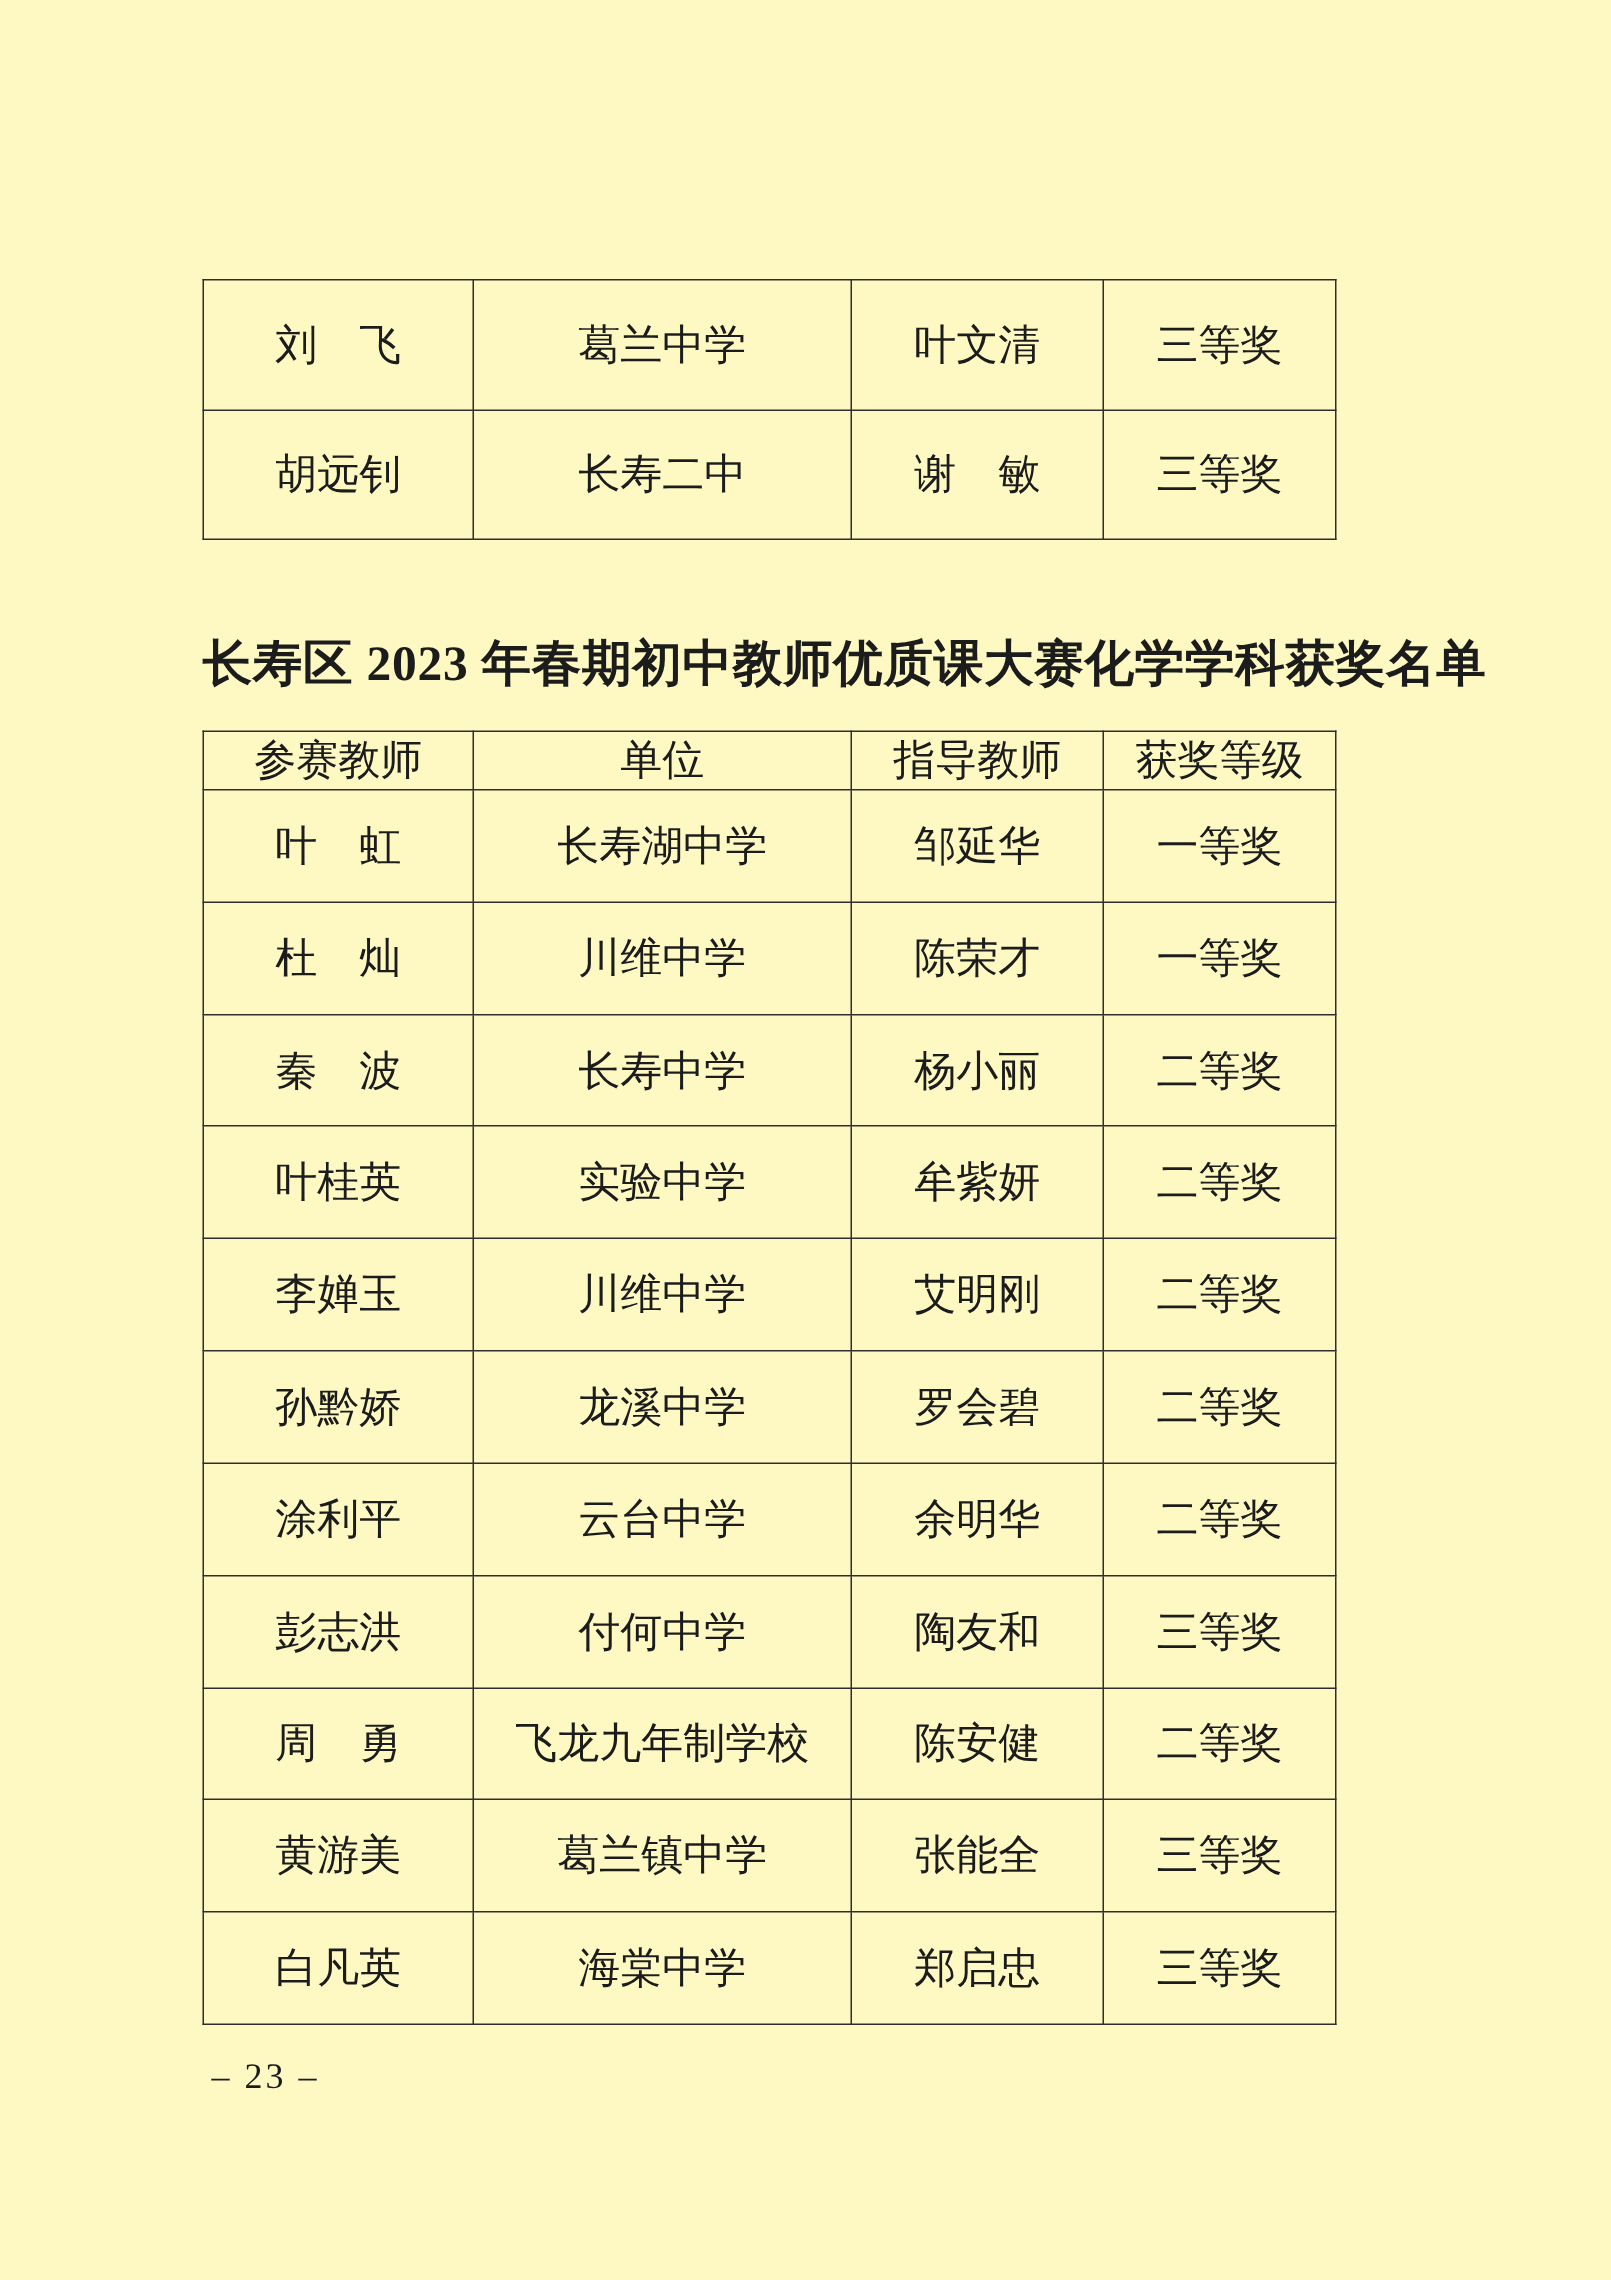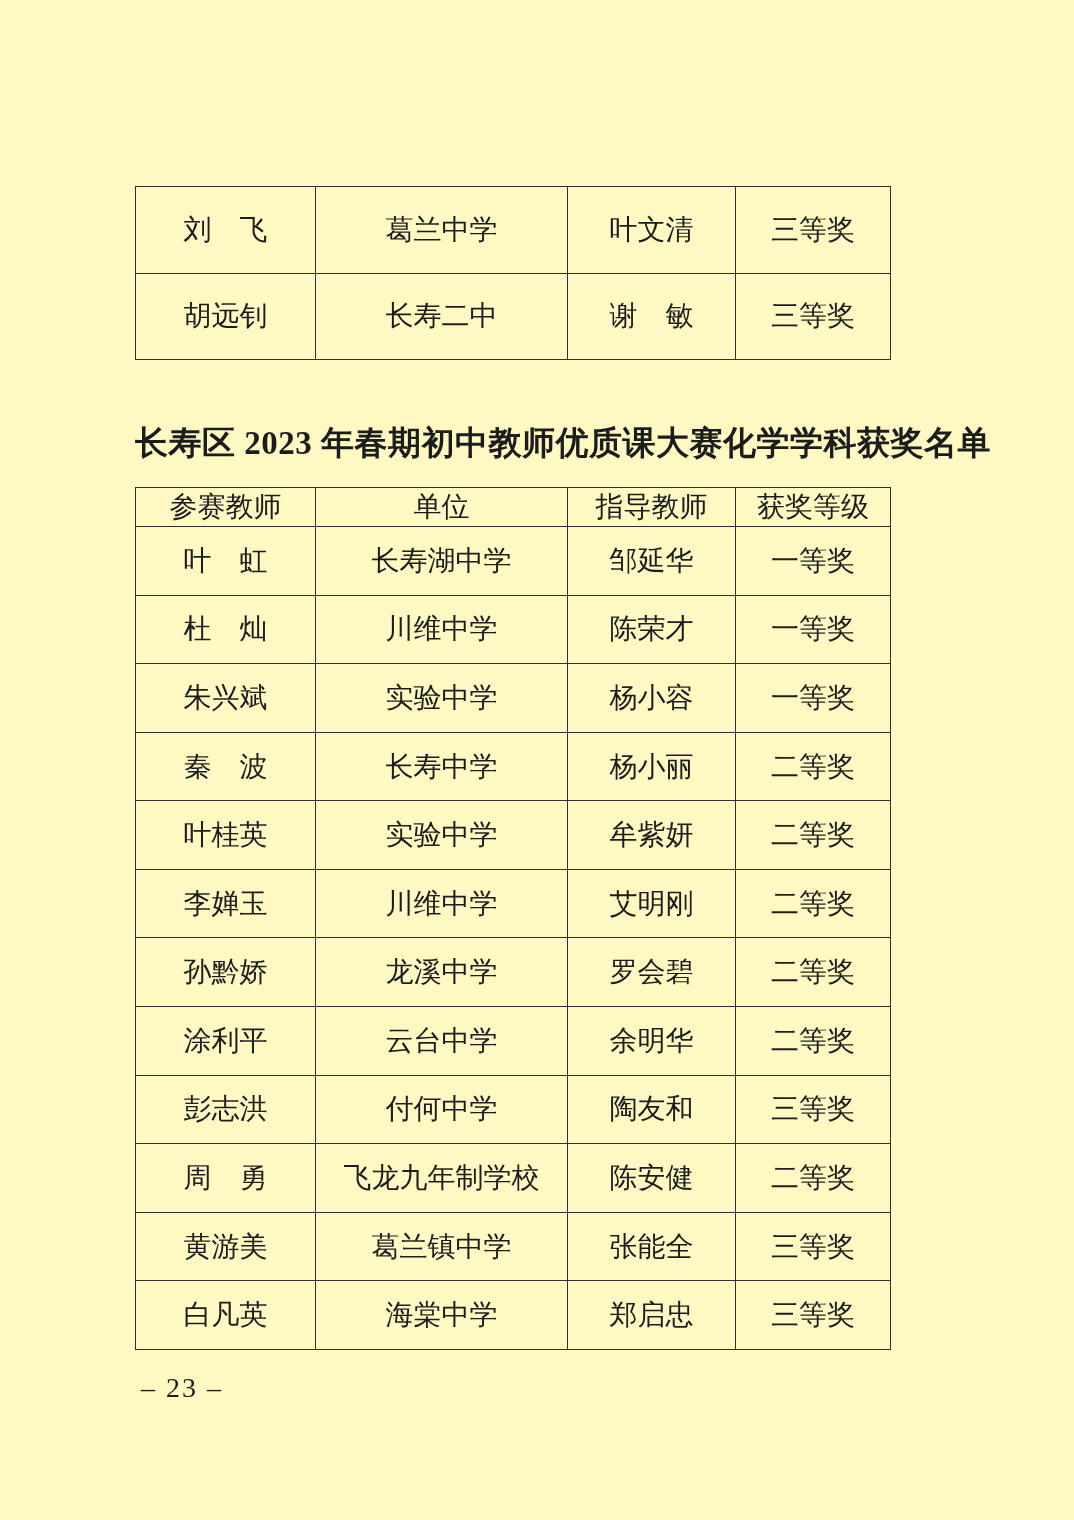--- a/index.html
+++ b/index.html
@@ -41,21 +41,21 @@
     font-size: 33px;
     font-weight: bold;
     line-height: 40px;
     letter-spacing: 0.5px;
     white-space: nowrap;
   }
   .page-number {
     position: absolute;
     left: 141px;
     top: 1372px;
-    font-size: 28px;
+    font-size: 24px;
     letter-spacing: 2px;
   }
 </style>
 </head>
 <body>
 
 <div class="page">
 
   <table class="tbl top-tbl">
     <colgroup>
@@ -101,26 +101,20 @@
       <tr>
         <td>叶　虹</td>
         <td>长寿湖中学</td>
         <td>邹延华</td>
         <td>一等奖</td>
       </tr>
       <tr>
         <td>杜　灿</td>
         <td>川维中学</td>
         <td>陈荣才</td>
-        <td>一等奖</td>
-      </tr>
-      <tr>
-        <td>朱兴斌</td>
-        <td>实验中学</td>
-        <td>杨小容</td>
         <td>一等奖</td>
       </tr>
       <tr>
         <td>秦　波</td>
         <td>长寿中学</td>
         <td>杨小丽</td>
         <td>二等奖</td>
       </tr>
       <tr>
         <td>叶桂英</td>

